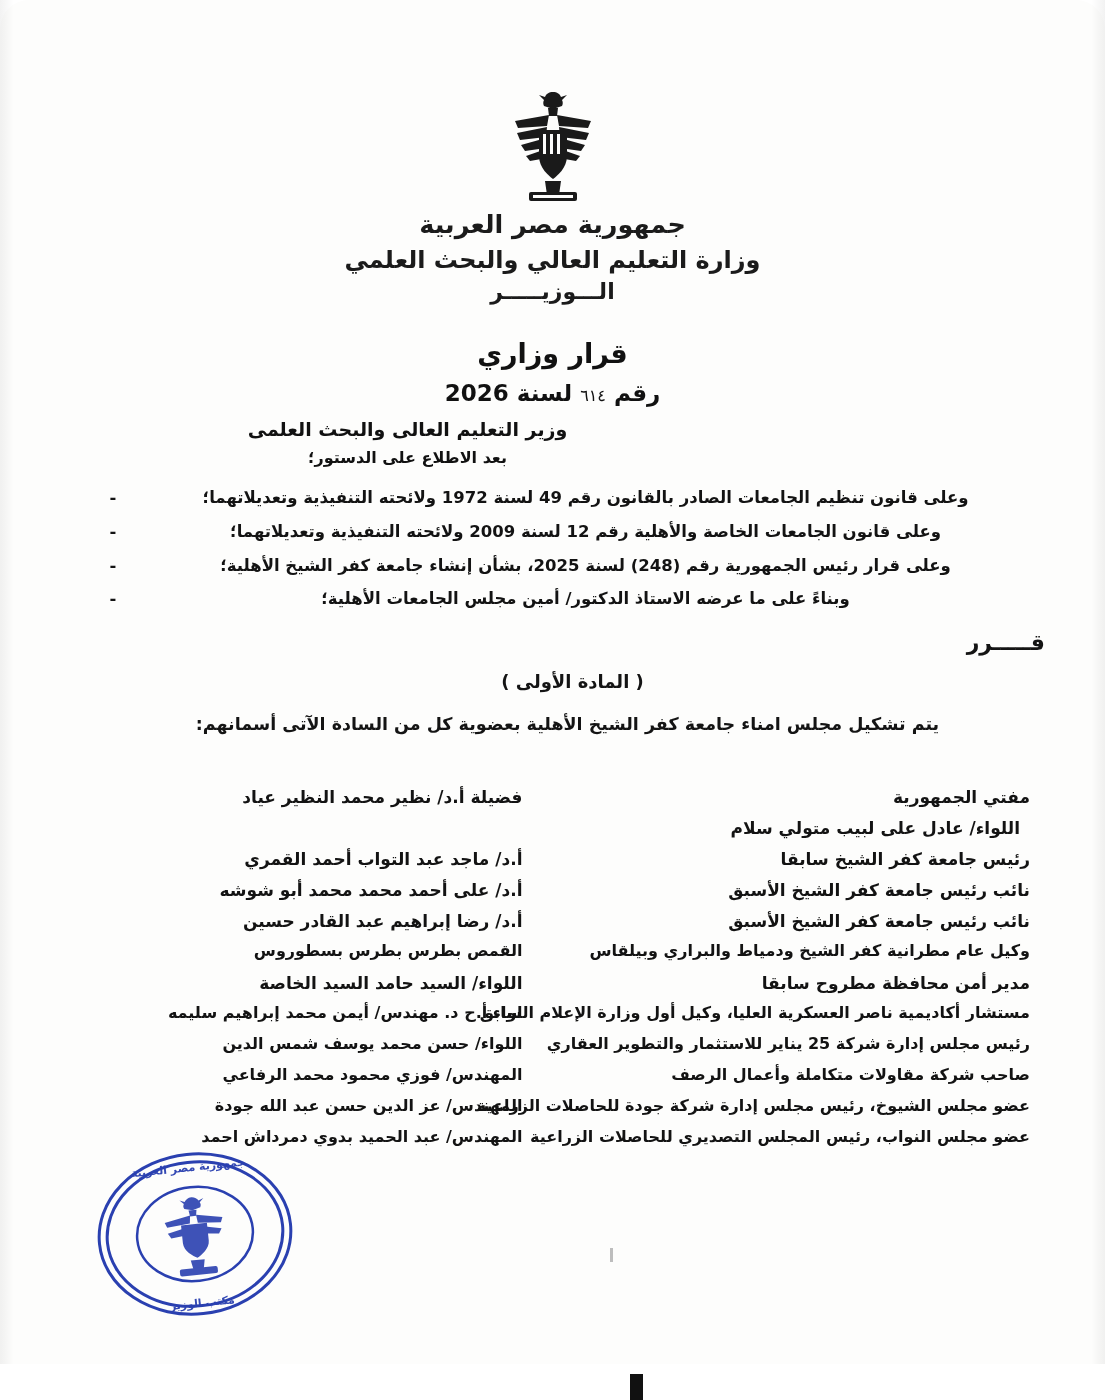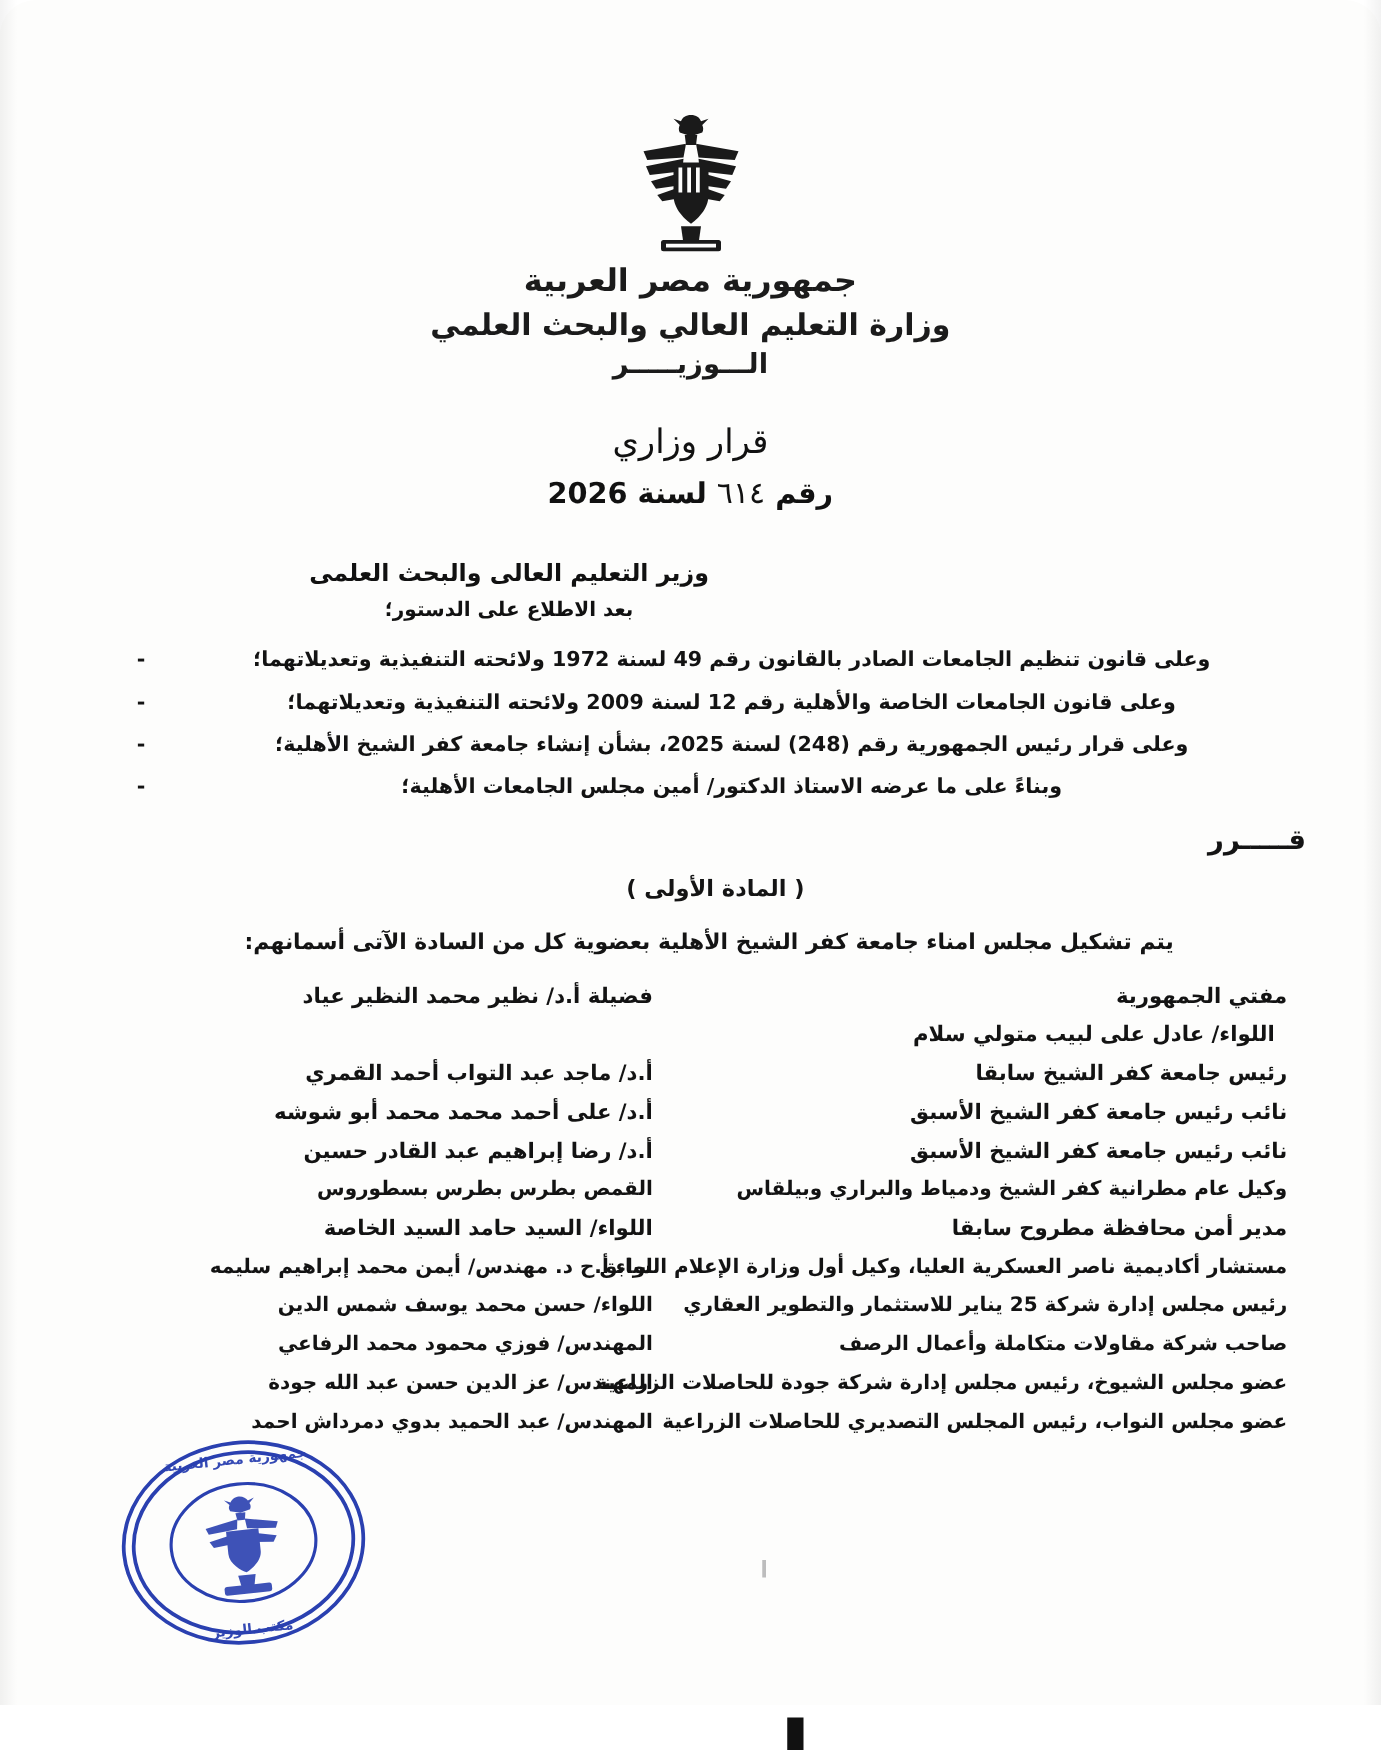--- a/index.html
+++ b/index.html
@@ -73,56 +73,55 @@
   }
 
   
   .decree-title {
     position: absolute;
     top: 338px;
     left: 0;
     right: 0;
     text-align: center;
     font-size: 27px;
-    font-weight: normal;
+    font-weight: bold;
     color: #111;
   }
   .decree-number {
     position: absolute;
     top: 380px;
     left: 0;
     right: 0;
     text-align: center;
     font-size: 23px;
     font-weight: bold;
     color: #111;
   }
   .decree-number .handwritten {
     font-family: "DejaVu Serif", serif;
     font-weight: normal;
-    font-size: 24px;
+    font-size: 16px;
     letter-spacing: 1px;
   }
 
   
   .body-block {
     position: absolute;
     top: 418px;
     right: 60px;
     left: 60px;
     text-align: right;
   }
   .minister-line {
     font-size: 19px;
     font-weight: bold;
     color: #111;
     text-align: center;
     margin-right: 0;
     padding-right: 290px;
-    margin-top: 30px;
   }
   .after-line {
     font-size: 16px;
     font-weight: bold;
     color: #111;
     text-align: center;
     padding-right: 290px;
     margin-top: 8px;
   }
 

